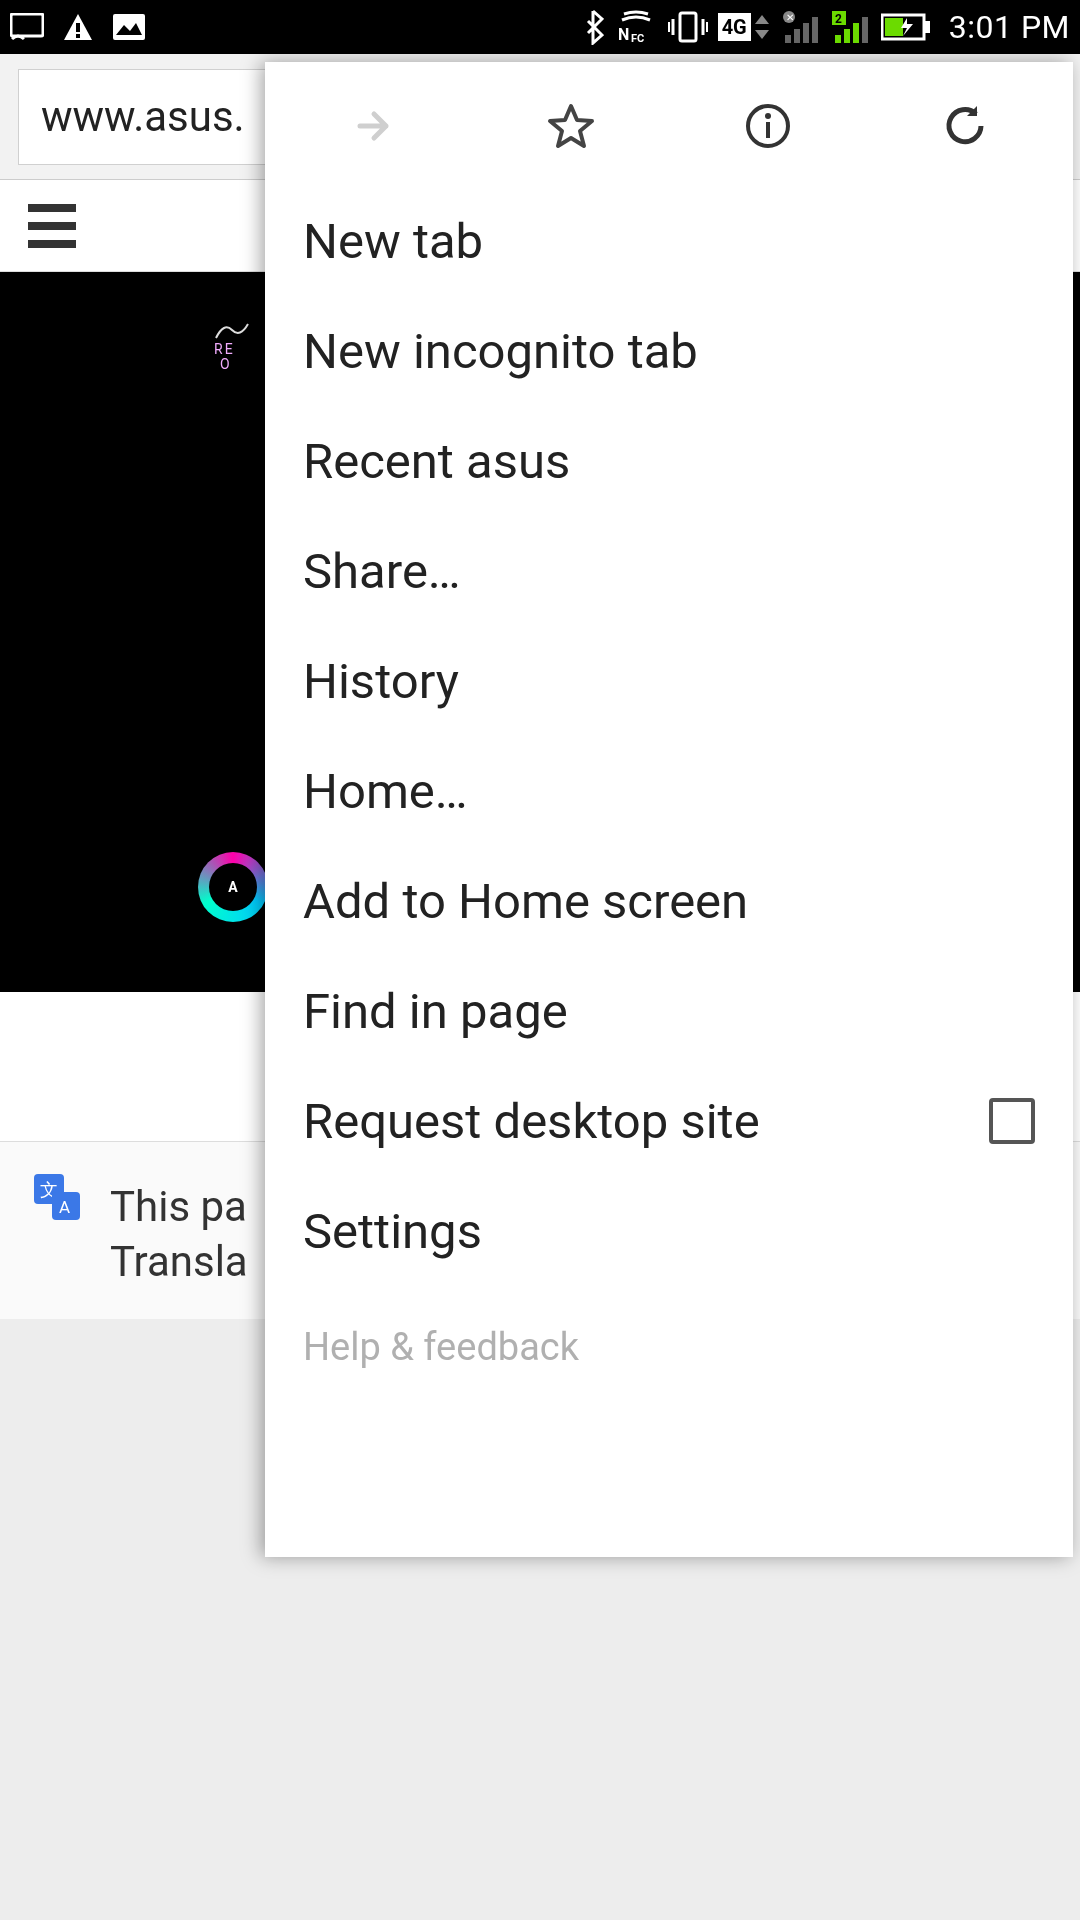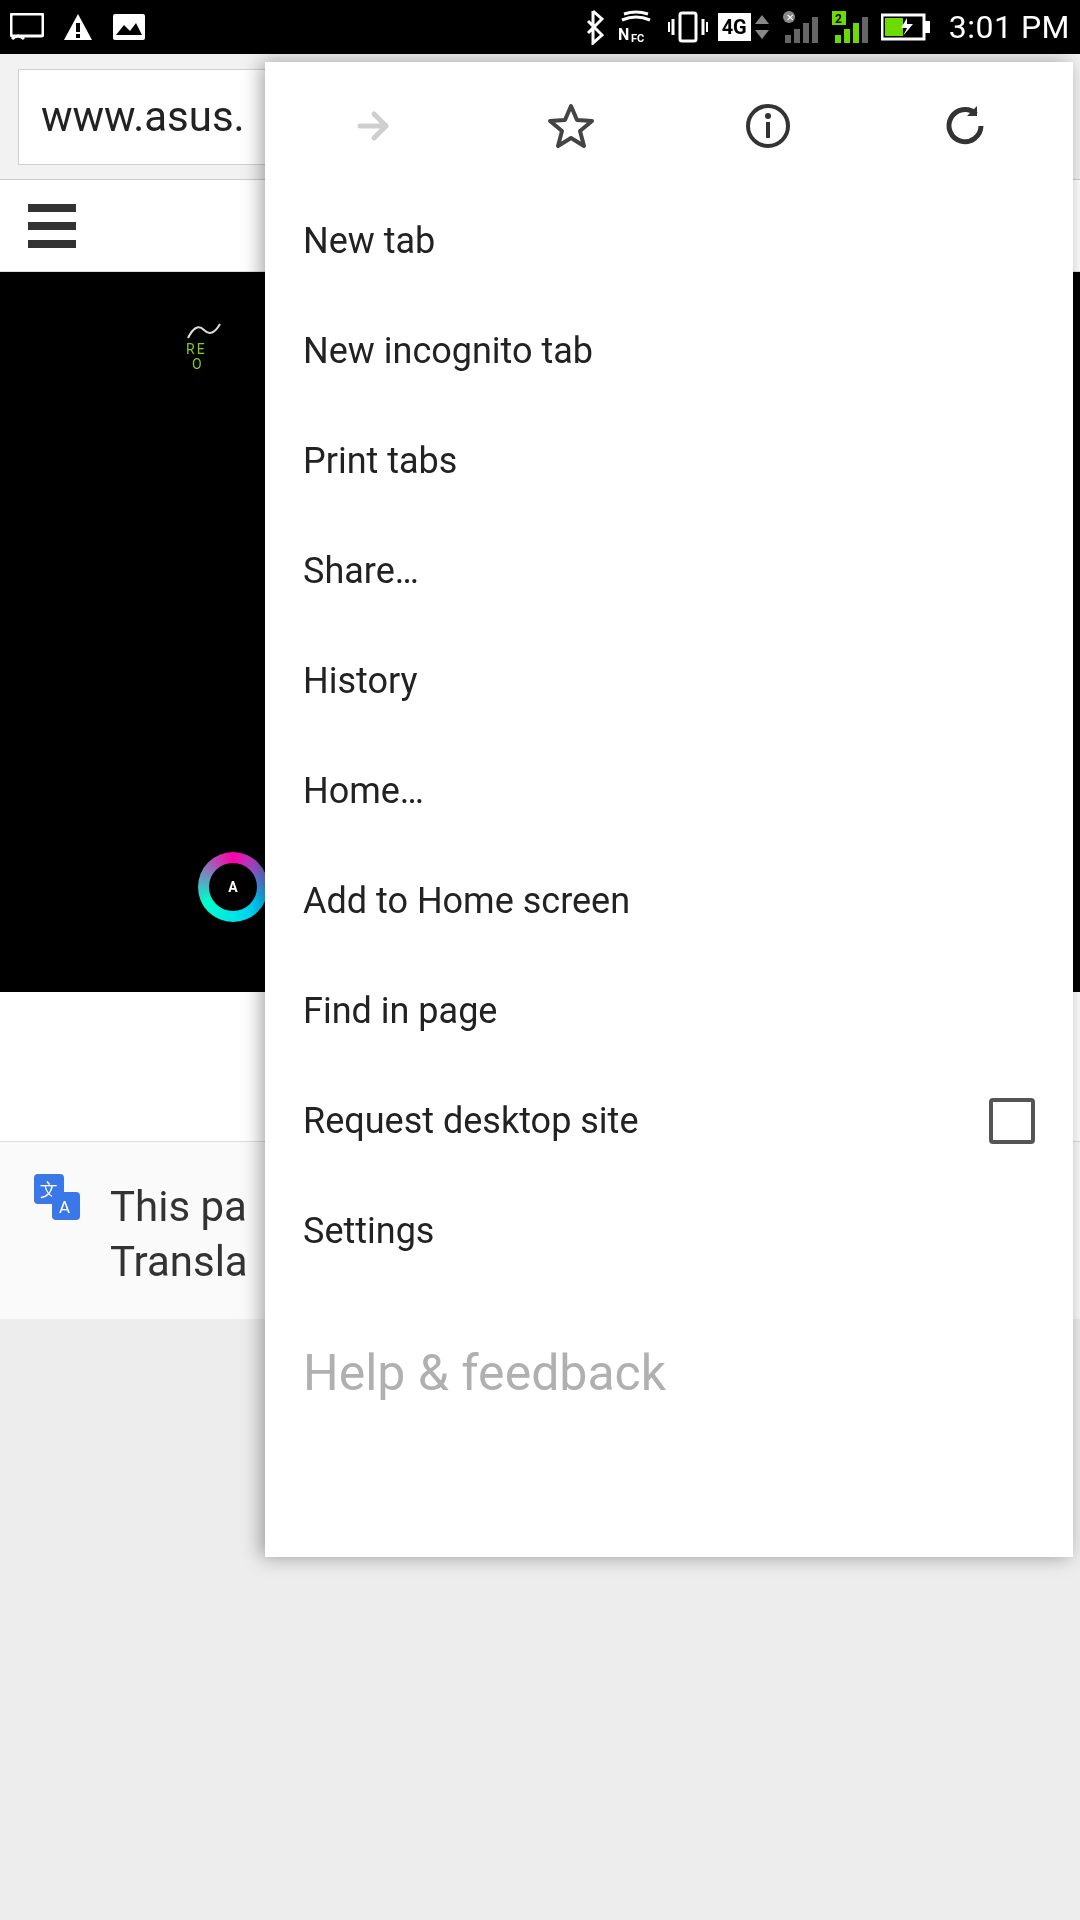--- a/index.html
+++ b/index.html
@@ -55,23 +55,23 @@
   
   .page-content {
     height: 720px;
     background: #000;
     position: relative;
     overflow: hidden;
   }
   .rog-logo {
     position: absolute;
     top: 48px;
-    left: 186px;
+    left: 214px;
     font-size: 14px;
-    color: #84cc16;
+    color: #f0abfc;
     letter-spacing: 2px;
     line-height: 1.1;
   }
   .rog-logo svg { display:block; margin-bottom:2px;}
   .aura-ring {
     position:absolute;
     top: 580px; left: 198px;
     width: 70px; height: 70px;
     border-radius: 50%;
     background: conic-gradient(#ff00aa, #00ccff, #00ffcc, #ff00aa);
@@ -113,25 +113,25 @@
   }
   .menu-iconrow .ibtn {
     width: 60px; height: 60px;
     display:flex; align-items:center; justify-content:center;
   }
   .menu-items { flex:1; display:flex; flex-direction:column; }
   .menu-item {
     height: 110px;
     display:flex; align-items:center;
     padding: 0 38px;
-    font-size: 36px;
+    font-size: 49px;
     color: #222;
     justify-content: space-between;
   }
-  .menu-item.last-visible { color:#b0b0b0; position:relative; top:6px; font-size:50px;align-items:flex-end;}
+  .menu-item.last-visible { color:#b0b0b0; position:relative; top:6px; font-size:38px;}
   .checkbox {
     width: 46px; height:46px; border: 4px solid #555; border-radius:4px;
   }
 </style>
 </head>
 <body>
 
 <div class="status-bar">
   <div class="status-left">
     <span>
@@ -284,21 +284,21 @@
     </div>
   </div>
   <div class="menu-items">
     <div class="menu-item">
         <span>New tab</span>
       </div>
     <div class="menu-item">
         <span>New incognito tab</span>
       </div>
     <div class="menu-item">
-        <span>Print tabs</span>
+        <span>Recent asus</span>
       </div>
     <div class="menu-item">
         <span>Share…</span>
       </div>
     <div class="menu-item">
         <span>History</span>
       </div>
     <div class="menu-item">
         <span>Home…</span>
       </div>

